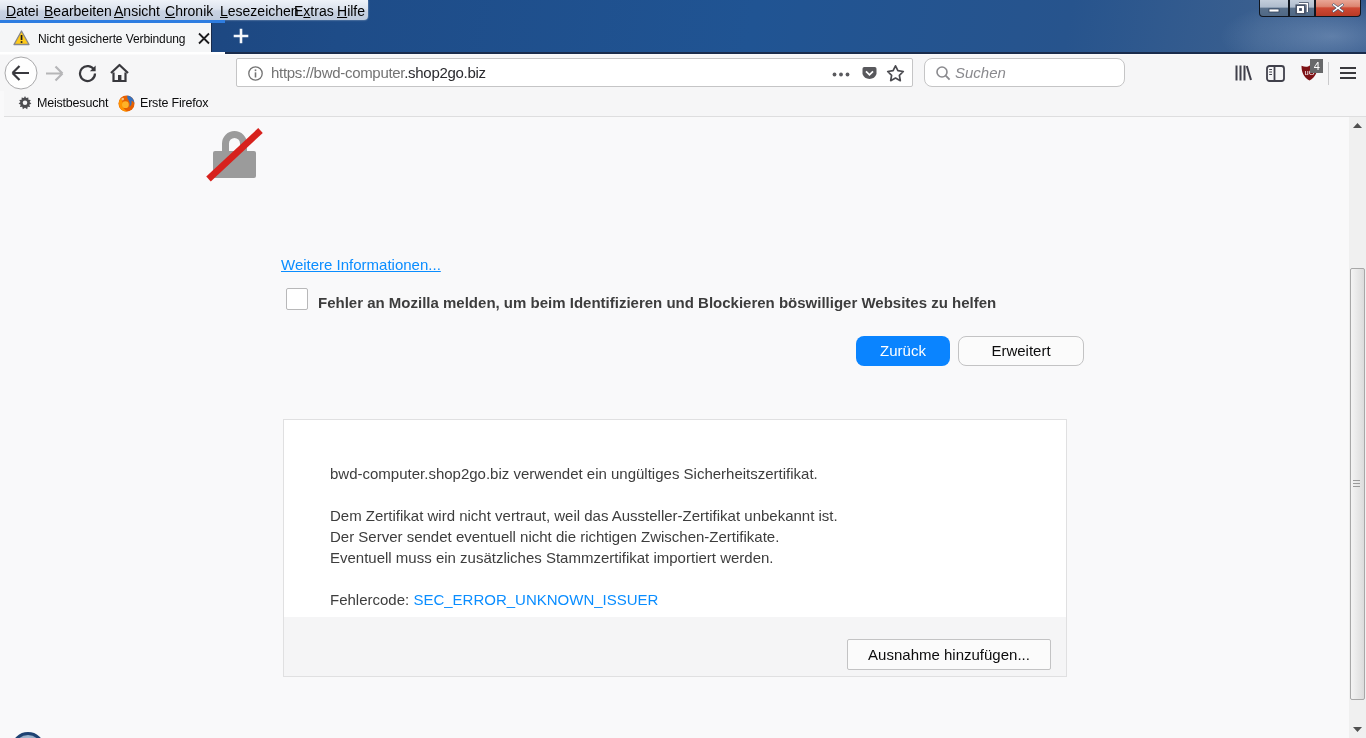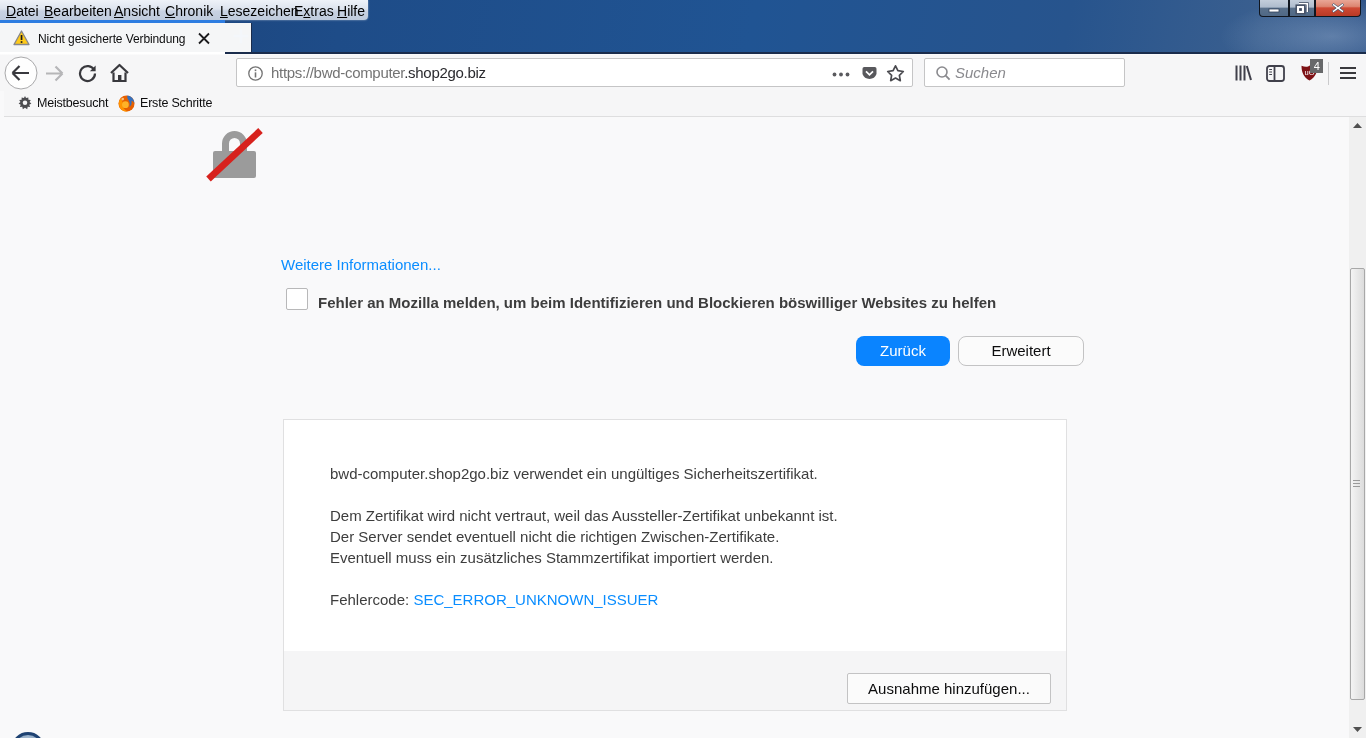--- a/index.html
+++ b/index.html
@@ -18,53 +18,53 @@
 #menustrip u { text-decoration:underline; }
 
 
 .winbtn { position:absolute; top:0; height:17px; border:1px solid #10161f; border-top:none; }
 #btnmin { left:1259px; width:30px; background:linear-gradient(#c3cedb 0%, #aebccd 45%, #5a718c 50%, #4f6885 100%); border-bottom-left-radius:4px; }
 #btnmax { left:1289px; width:26px; background:linear-gradient(#c3cedb 0%, #aebccd 45%, #5a718c 50%, #4f6885 100%); }
 #btncls { left:1315px; width:46px; background:linear-gradient(#e9a696 0%, #dd8672 40%, #cf4934 50%, #b83a26 100%); border-bottom-right-radius:4px; }
 .winbtn svg { position:absolute; left:50%; top:50%; transform:translate(-50%,-50%); }
 
 
-#tab { position:absolute; left:0; top:23px; width:252px; height:29.5px; background:#f5f6f7; border-right:1.5px solid #1a2c4c; }
+#tab { position:absolute; left:0; top:23px; width:212px; height:29.5px; background:#f5f6f7; border-right:1.5px solid #1a2c4c; }
 #tabline { position:absolute; left:0; top:20px; width:225px; height:3px; background:#2e7de1; }
 #tabdark { position:absolute; left:225px; top:52px; width:1141px; height:1.5px; background:#1a2c4c; z-index:5; }
 #tab .ticon { position:absolute; left:13px; top:7px; }
 #tab .ttext { position:absolute; left:38px; top:9px; font-size:12px; letter-spacing:-0.1px; color:#0c0c0d; }
 #tab .tclose { position:absolute; left:196px; top:6px; }
 #plus { position:absolute; left:230px; top:23px; width:30px; height:29px; }
 
 
 #navbar { position:absolute; left:0; top:52px; width:1366px; height:39px; background:linear-gradient(to bottom,#ffffff 0,#ffffff 2px,#f6f6f7 3px); }
 .navico { position:absolute; top:3px; height:36px; display:flex; align-items:center; justify-content:center; }
 #urlbar { position:absolute; left:236px; top:58px; width:677px; height:29px; background:#fff; border:1px solid #c5c5c6; border-radius:2px; }
 #urlbar .itxt { position:absolute; left:34px; top:5px; font-size:15px; letter-spacing:-0.3px; color:#737373; white-space:nowrap; }
 #urlbar .itxt b { color:#2a2a2e; font-weight:normal; }
-#searchbar { position:absolute; left:924px; top:58px; width:201px; height:29px; background:#fff; border:1px solid #c5c5c6; border-radius:2px; }
+#searchbar { position:absolute; left:924px; top:58px; width:201px; height:29px; background:#fff; border:1px solid #c5c5c6; border-radius:8px; }
 #searchbar .stxt { position:absolute; left:30px; top:5px; font-size:15px; color:#8a8a8e; font-style:italic; }
 #navsep { position:absolute; left:1328px; top:10px; width:1px; height:23px; background:#cacacc; }
 
 
 #bookbar { position:absolute; left:4px; top:91px; width:1366px; height:26px; background:#f6f6f7; border-bottom:1px solid #dededf; font-size:13px; color:#0c0c0d; }
 
 
 #content { position:absolute; left:0; top:117px; width:1349px; height:621px; background:#f9f9fa; color:#3d3d3d; }
 h1 { position:absolute; left:281px; top:14px; font-size:33px; font-weight:300; color:#2a2a2e; letter-spacing:-0.75px; white-space:nowrap; }
 #para { position:absolute; left:281px; top:82px; width:770px; font-size:15px; line-height:21px; color:#3d3d3d; }
-#link1 { position:absolute; left:281px; top:139px; font-size:15px; color:#0a8dff; }
+#link1 { position:absolute; left:281px; top:139px; font-size:15px; color:#0a8dff;text-decoration:underline; }
 #cbx { position:absolute; left:286px; top:171px; width:22px; height:22px; background:#fff; border:1px solid #b8b8b9; border-radius:2px; }
 #cbxlabel { position:absolute; left:318px; top:177px; font-size:15px; color:#3d3d3d;font-weight:bold; }
 .btn { position:absolute; font-size:15px; text-align:center; border-radius:8px; }
 #btnback { left:856px; top:219px; width:94px; height:30px; background:#0a84ff; color:#fff; line-height:30px; }
 #btnadv { left:958px; top:219px; width:126px; height:30px; background:#fbfbfb; border:1px solid #c3c3c4; color:#0c0c0d; line-height:28px; }
 
-#panel { position:absolute; left:283px; top:302px; width:784px; height:292px; background:#fff; border:1px solid #e0e0e1; }
+#panel { position:absolute; left:283px; top:302px; width:784px; height:258px; background:#fff; border:1px solid #e0e0e1; }
 #panelbody { position:absolute; left:46px; top:43px; font-size:15px; line-height:21px; color:#3d3d3d; }
 #panelfoot { position:absolute; left:0; bottom:0; width:782px; height:59px; background:#f5f5f6; }
 #btnexc { right:15px; top:22px; position:absolute; width:204px; height:31px; background:#fbfbfb; border:1px solid #c3c3c4; color:#0c0c0d; font-size:15px; line-height:29px; text-align:center; border-radius:2px; }
 .lnk { color:#0a8dff; }
 
 
 #scroll { position:absolute; left:1349px; top:117px; width:17px; height:621px; background:#f0f0f0; }
 #sthumb { position:absolute; left:1px; top:151px; width:15px; height:432px; background:linear-gradient(to right,#f4f4f4,#dcdcdc); border:1px solid #a8a8a8; border-radius:2px; }
 #sgrip { position:absolute; left:4px; top:363px; width:7px; height:8px;
   background:repeating-linear-gradient(#9a9a9a 0 1px, transparent 1px 3px); }
@@ -216,21 +216,21 @@
         <circle cx="8" cy="7.7" r="2.6" fill="#f6f6f7"></circle>
       </svg>
     <span style="position:absolute;left:33px;top:5px;font-size:12.5px;letter-spacing:-0.2px">Meistbesucht</span>
     <svg style="position:absolute;left:114px;top:4px" width="17" height="17" viewBox="0 0 18 18">
         <circle cx="9" cy="9" r="8.5" fill="#e66000"></circle>
         <path d="M10 0.6 a8.5 8.5 0 0 1 7.4 8 c-.9-1.6-2-2.3-3.2-2.5 .8 2.9-.2 5.3-2.2 6.5 .9-2.1 .7-4.3-.4-6.2 -.5-.9-1.2-1.7-1.6-2.9 -.3-1 -.3-2 0-2.9 Z" fill="#3570bd"></path>
         <path d="M2.8 3.8 a8.5 8.5 0 0 0 .4 11.2 c2 2 4.8 2.9 7.4 2.4 -4.3-1.3-6.3-4.6-6-7.9 .2-2.2 .2-4.1-1.8-5.7 Z" fill="#ff9500"></path>
         <circle cx="7.8" cy="10.2" r="3.6" fill="#ffb327"></circle>
         <circle cx="5" cy="4.3" r="1.4" fill="#ffd9a0" opacity="0.8"></circle>
       </svg>
-    <span style="position:absolute;left:136px;top:5px;font-size:12.5px;letter-spacing:-0.2px">Erste Schritte</span>
+    <span style="position:absolute;left:136px;top:5px;font-size:12.5px;letter-spacing:-0.2px">Erste Firefox</span>
   </div>
 
   <div id="content">
     <svg style="position:absolute;left:205px;top:8px" width="58" height="58" viewBox="0 0 58 58">
       <path d="M20.5 27 V18.5 a9 9 0 0 1 18 0 V27" fill="none" stroke="#9b9b9b" stroke-width="7"></path>
       <rect x="8" y="26" width="43" height="27" rx="2" fill="#9b9b9b"></rect>
       <path d="M3.5 54 L55.5 5.5" stroke="#d7221d" stroke-width="6.6"></path>
     </svg>
     <div id="link1">Weitere Informationen...</div>
     <div id="cbx"></div>

